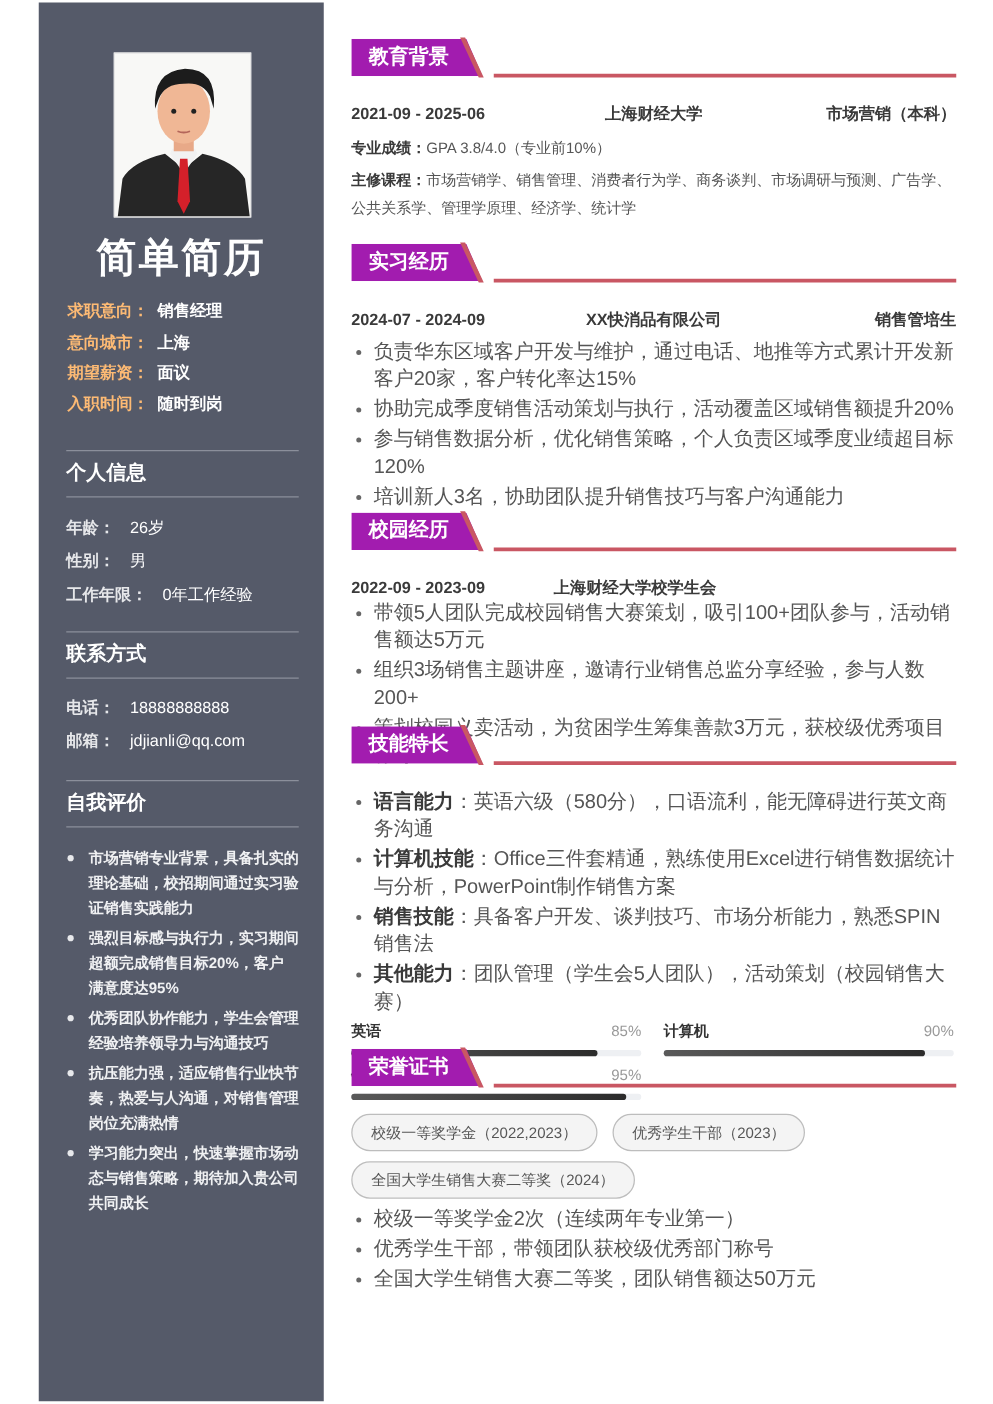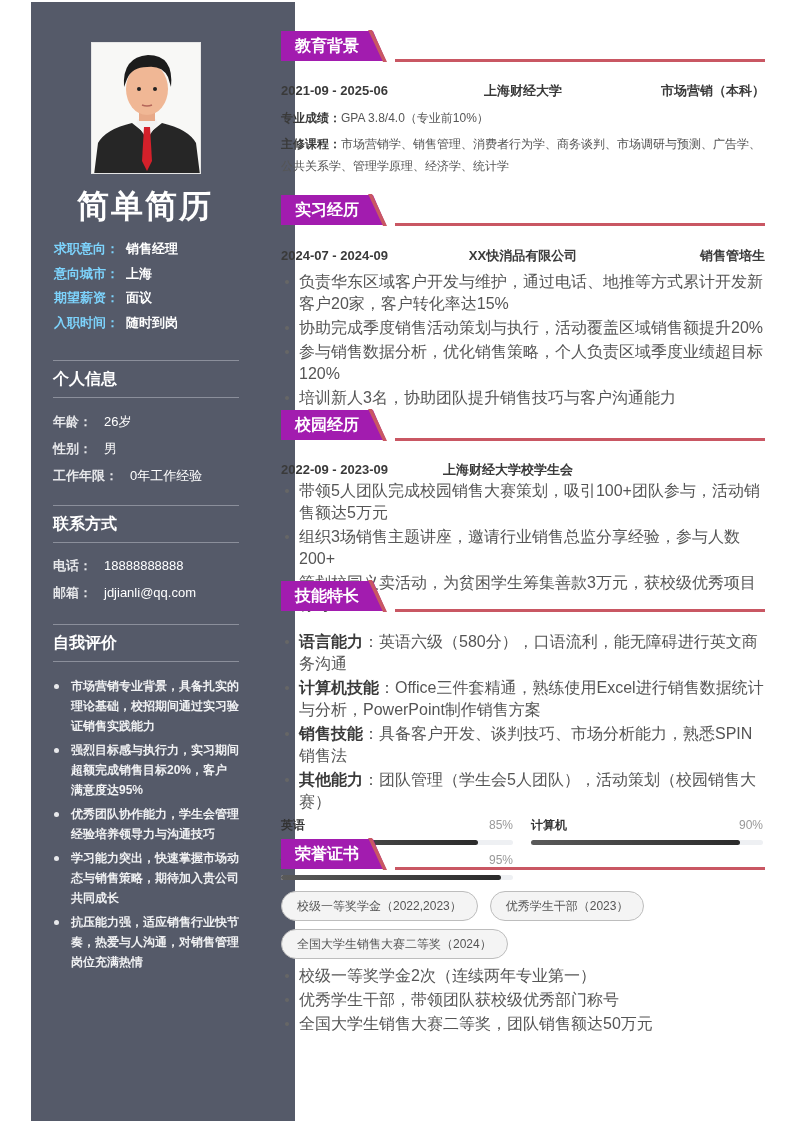--- a/index.html
+++ b/index.html
@@ -1,24 +1,24 @@
 <!DOCTYPE html>
 <html><head>
 <meta charset="utf-8">
 <style>
   * { box-sizing: border-box; margin: 0; padding: 0; }
   html, body { width: 794px; height: 1123px; background: #ffffff; overflow: hidden; }
   body { position: relative; font-family: "Liberation Sans", "DejaVu Sans", sans-serif; color: #333; }
 
-  .sidebar { position: absolute; left: 31px; top: 2px; width: 264px; height: 1119px; background: #555a69; color: #e8e9ec; padding-left: 40px; }
+  .sidebar { position: absolute; left: 31px; top: 2px; width: 228px; height: 1119px; background: #555a69; color: #e8e9ec; padding-left: 40px; }
   .photo { position: absolute; left: 60px; top: 40px; width: 110px; height: 132px; background: #f7f7f5; overflow: hidden; border: 1px solid #e6e6e6; }
   .name { position: absolute; left: 0; top: 183px; width: 228px; text-align: center; font-size: 32px; font-weight: bold; color: #ffffff; letter-spacing: 2px; }
   .intent { position: absolute; left: 23px; top: 235px; }
   .intent .row { display: flex; height: 24.5px; font-size: 13px; font-weight: bold; line-height: 24.5px; }
-  .intent .k { width: 72px; color: #7dd3fc; }
+  .intent .k { width: 72px; color: #fdba74; }
   .intent .v { color: #ffffff; }
 
   .sb-sec { position: absolute; left: 22px; width: 186px; }
   .sb-sec .hd { border-top: 1px solid #8b8f9b; border-bottom: 1px solid #8b8f9b; height: 38px; line-height: 36px; font-size: 16px; font-weight: bold; color: #ffffff; }
   .kv { display: flex; font-size: 13px; line-height: 27px; }
   .kv .k { font-weight: bold; color: #e6e7ea; margin-right: 12px; }
   .kv .v { color: #ffffff; }
 
   .eval-list { list-style: none; margin-top: 14px; }
   .eval-list li { position: relative; padding-left: 18px; font-size: 12px; font-weight: bold; line-height: 20px; color: #f0f1f3; margin-bottom: 4px; }
@@ -123,22 +123,22 @@
         </div>
     </div>
   </div>
 
   <div class="sb-sec" style="top:622px;">
     <div class="hd">自我评价</div>
     <ul class="eval-list">
       <li>市场营销专业背景，具备扎实的理论基础，校招期间通过实习验证销售实践能力</li>
       <li>强烈目标感与执行力，实习期间超额完成销售目标20%，客户满意度达95%</li>
       <li>优秀团队协作能力，学生会管理经验培养领导力与沟通技巧</li>
+      <li>抗压能力强，适应销售行业快节奏，热爱与人沟通，对销售管理岗位充满热情</li>
       <li>学习能力突出，快速掌握市场动态与销售策略，期待加入贵公司共同成长</li>
-      <li>抗压能力强，适应销售行业快节奏，热爱与人沟通，对销售管理岗位充满热情</li>
     </ul>
   </div>
 </aside>
 
 <main class="main">
 
   <section style="position:absolute; top:31px; left:0; width:484px;">
     <div class="sec-title">
       <div class="tab">
           <span>教育背景</span>

